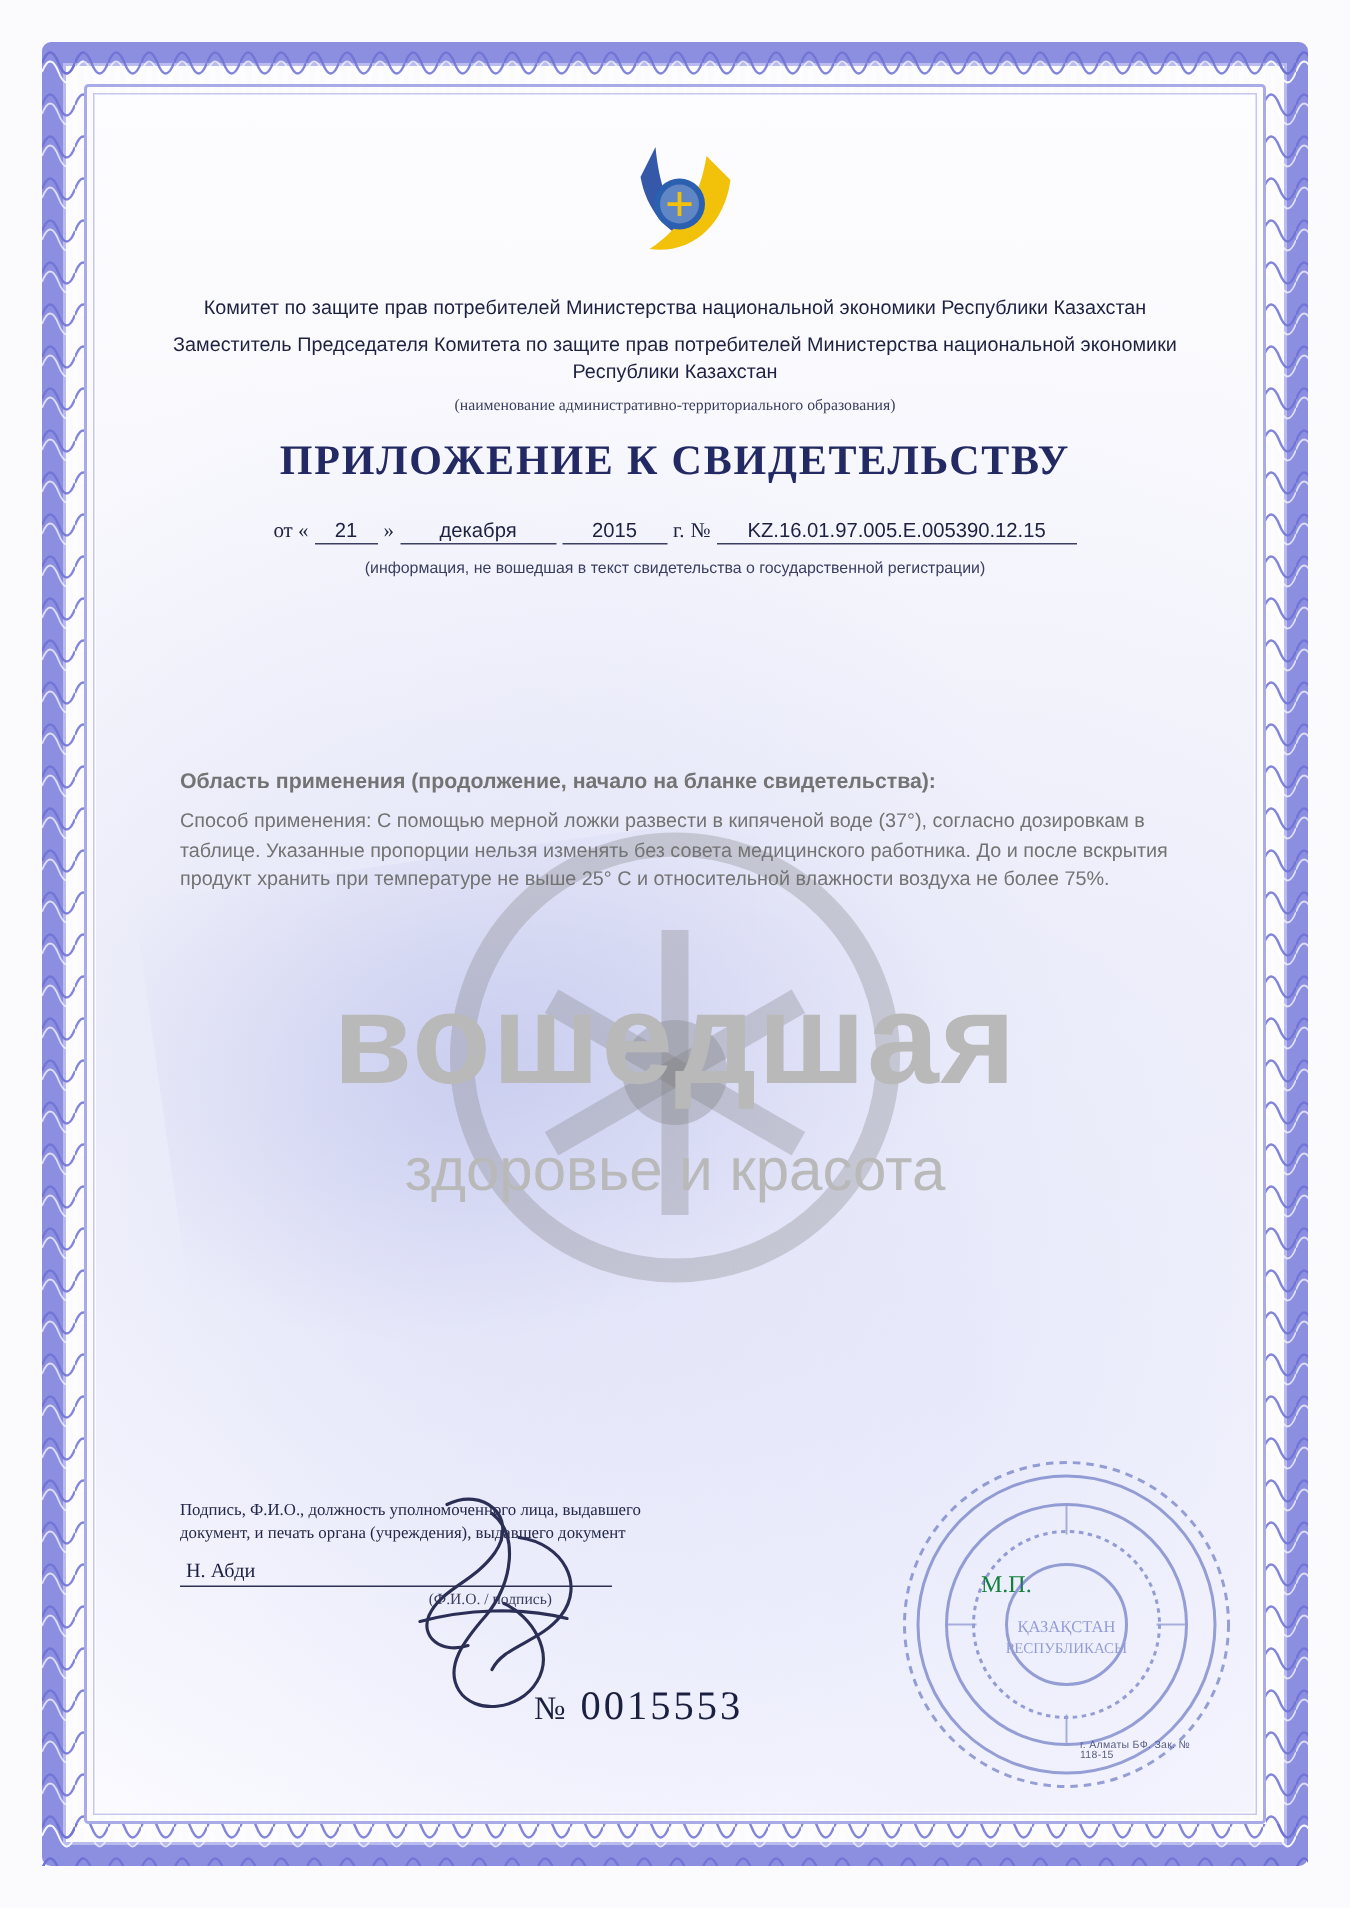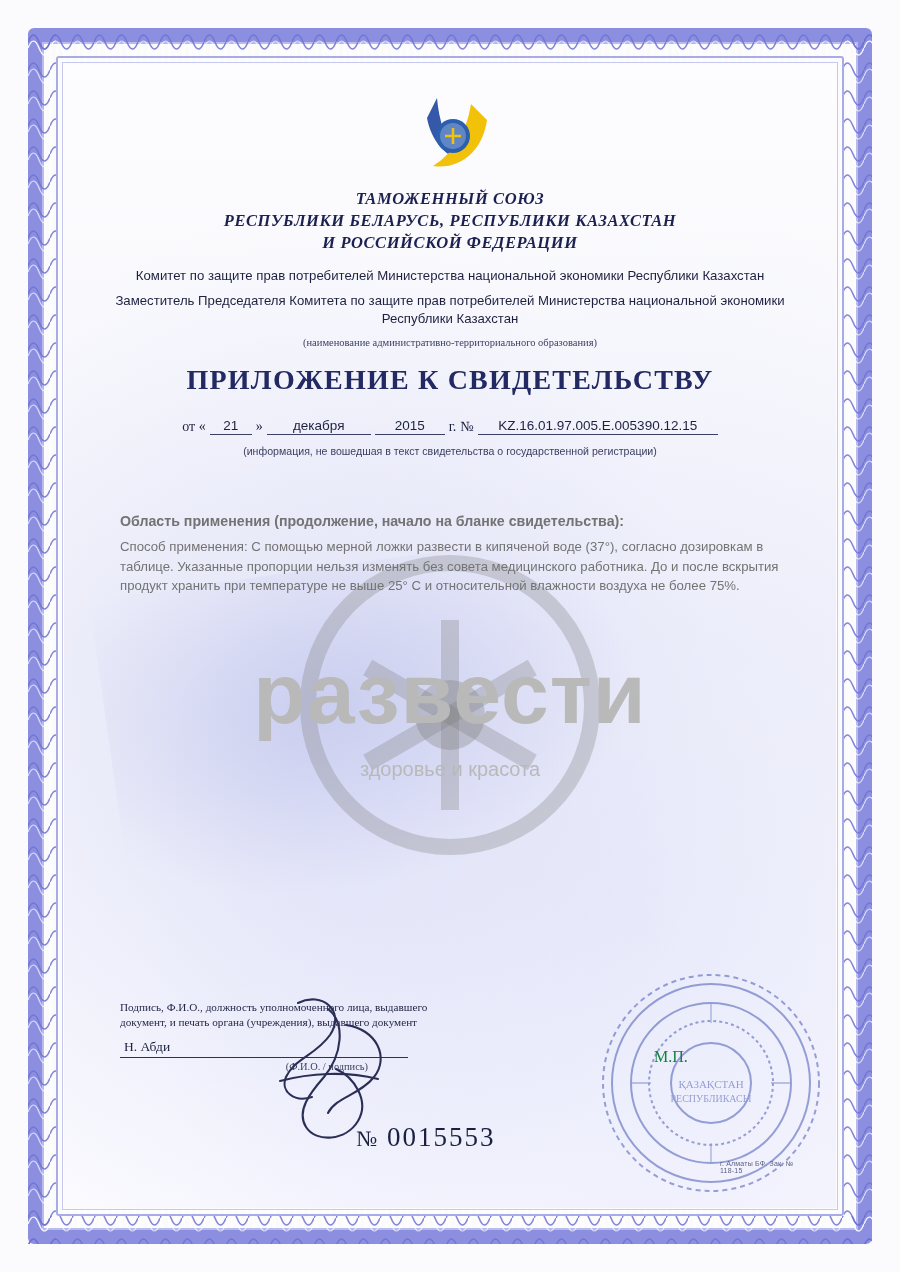--- a/index.html
+++ b/index.html
@@ -228,21 +228,21 @@
     position: relative;
     font-size: 86px;
     font-weight: bold;
     color: #b9b9b9;
     letter-spacing: 1px;
     margin-top: 90px;
     line-height: 1;
   }
   .wm-tagline {
     position: relative;
-    font-size: 20px;
+    font-size: 40px;
     color: #b9b9b9;
     margin-top: 22px;
   }
 
   
   .bg-map {
     position: absolute;
     left: 110px;
     top: 560px;
     width: 560px;
@@ -371,41 +371,36 @@
   <div class="border-inner2"></div>
   <div class="paper-tint"></div>
   <div class="bg-map"></div>
 
   <div class="watermark">
     <div class="wm-ring"></div>
     <div class="wm-spoke" style="transform:rotate(0deg) translateX(-50%);"></div>
     <div class="wm-spoke" style="transform:translateX(-50%) rotate(60deg);"></div>
     <div class="wm-spoke" style="transform:translateX(-50%) rotate(-60deg);"></div>
     <div class="wm-hub"></div>
-    <div class="wm-brand">развести</div>
+    <div class="wm-brand">вошедшая</div>
     <div class="wm-tagline">здоровье и красота</div>
   </div>
 
   <div class="content">
 
     <div class="emblem">
       <svg width="150" height="92" viewBox="0 0 150 92">
         <path d="M62 8 C64 30 70 52 86 70 C70 66 56 50 52 28 Z" fill="#3558a8"></path>
         <path d="M96 14 C92 40 80 62 58 76 C86 80 108 60 112 30 Z" fill="#f2c10a"></path>
         <circle cx="78" cy="46" r="17" fill="#2b5fb0"></circle>
         <circle cx="78" cy="46" r="13" fill="#ffffff" opacity="0.25"></circle>
         <path d="M70 46 h16 M78 38 v16" stroke="#f2c10a" stroke-width="2.5" fill="none"></path>
       </svg>
     </div>
 
-    <div class="org-title">
-      <div>ТАМОЖЕННЫЙ СОЮЗ</div>
-      <div>РЕСПУБЛИКИ БЕЛАРУСЬ, РЕСПУБЛИКИ КАЗАХСТАН</div>
-      <div>И РОССИЙСКОЙ ФЕДЕРАЦИИ</div>
-    </div>
 
     <div class="authority">
       <div>Комитет по защите прав потребителей Министерства национальной экономики Республики Казахстан</div>
       <div class="line2">Заместитель Председателя Комитета по защите прав потребителей Министерства национальной экономики Республики Казахстан</div>
     </div>
 
     <div class="sub-note">(наименование административно-территориального образования)</div>
 
     <div class="doc-title">ПРИЛОЖЕНИЕ К СВИДЕТЕЛЬСТВУ</div>
 

